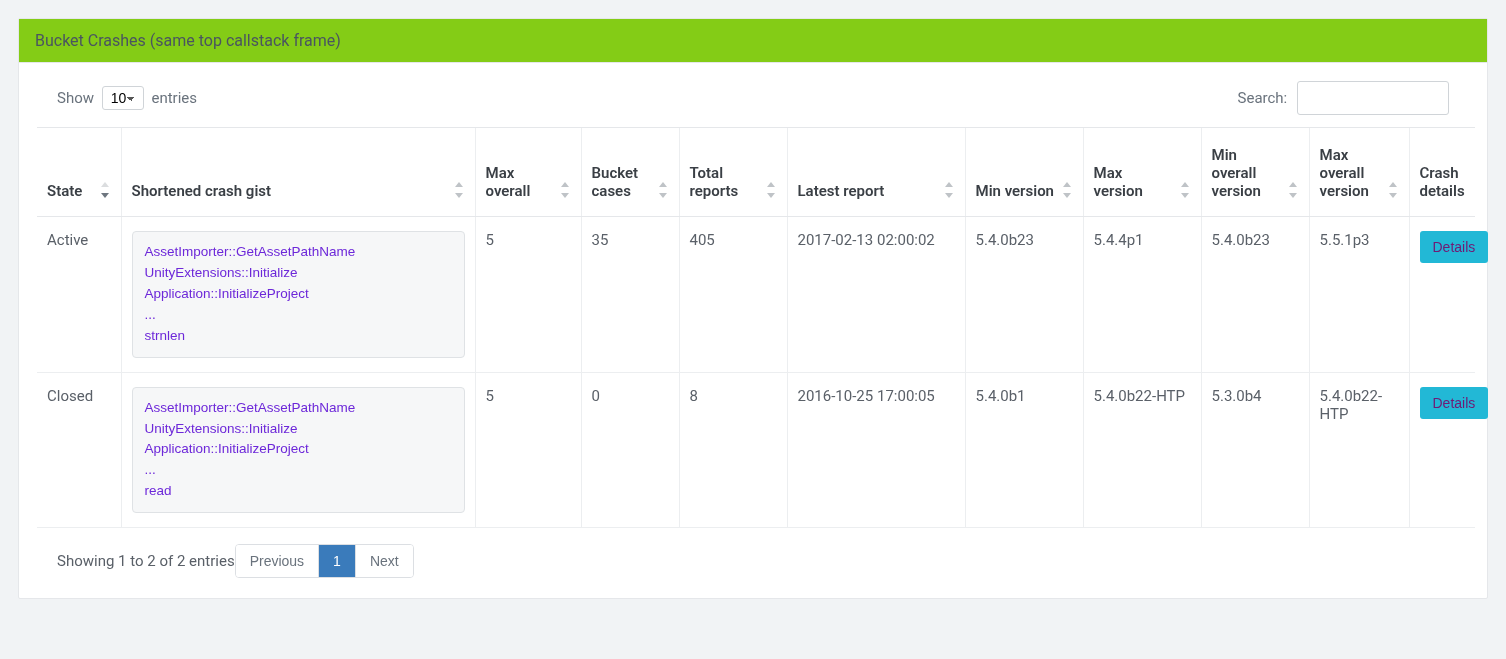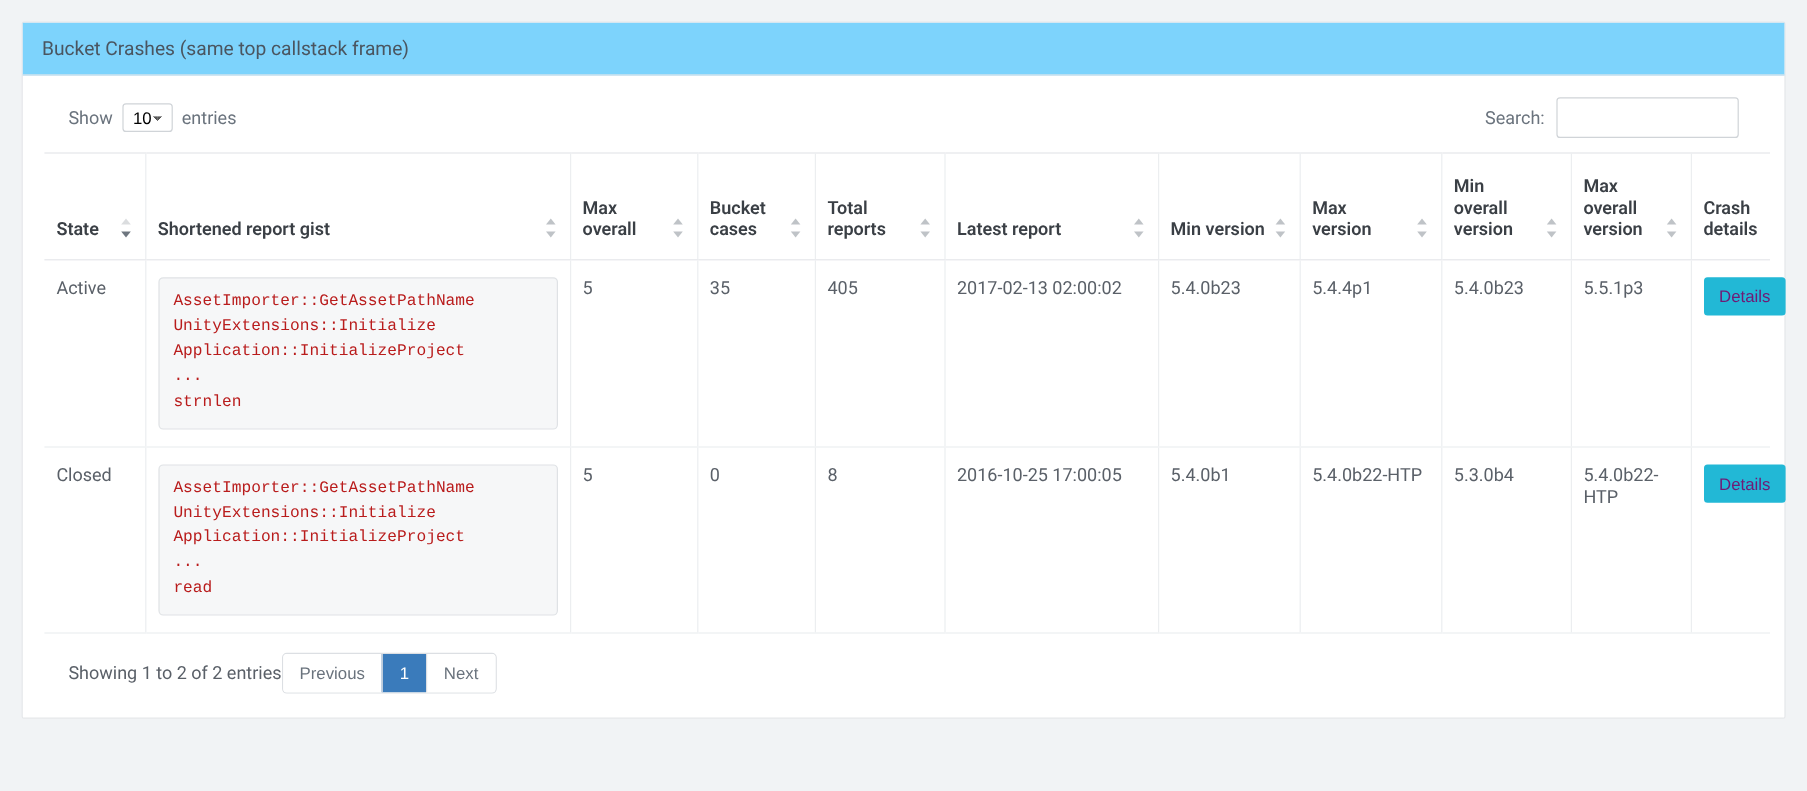--- a/index.html
+++ b/index.html
@@ -10,21 +10,21 @@
     font-family: -apple-system, BlinkMacSystemFont, "Segoe UI", Roboto, "Helvetica Neue", Arial, sans-serif;
     color: #5a5a5a;
     font-size: 15px;
   }
   .panel {
     background: #fff;
     border: 1px solid #e5e7ea;
     border-radius: 2px;
   }
   .panel-header {
-    background: #7dd3fc;
+    background: #84cc16;
     border-bottom: 1px solid #e5e7ea;
     padding: 12px 16px;
     font-size: 16px;
     color: #4a5560;
   }
   .panel-body {
     padding: 18px 18px 20px 18px;
   }
   .top-controls {
     display: flex;
@@ -114,24 +114,24 @@
   .sort-icon::after  { bottom: 0; border-top: 5px solid #4a5560; }
   .sort-icon.desc::before { opacity: 0.25; }
   .sort-icon.desc::after { opacity: 1; }
   .sort-icon.active { opacity: 0.8; }
   pre.gist {
     margin: 0;
     padding: 10px 12px;
     background: #f6f7f8;
     border: 1px solid #dfe2e5;
     border-radius: 4px;
-    font-family: Liberation Mono, monospace;
+    font-family: Liberation Sans, sans-serif;
     font-size: 13.5px;
     line-height: 1.55;
-    color: #b91c1c;
+    color: #6d28d9;
     white-space: pre;
     overflow: hidden;
   }
   .btn {
     display: inline-block;
     background: #22b8d6;
     color: #701a75;
     padding: 8px 13px;
     border-radius: 3px;
     font-size: 14px;
@@ -198,21 +198,21 @@
           <col class="c-latest">
           <col class="c-minv">
           <col class="c-maxv">
         <col class="c-mino">
           <col class="c-maxo">
           <col class="c-det">
       </colgroup>
       <thead>
           <tr id="hdr-row">
             <th><span class="hdr-text">State</span><span class="sort-icon desc active"></span></th>
-            <th><span class="hdr-text">Shortened report gist</span><span class="sort-icon"></span></th>
+            <th><span class="hdr-text">Shortened crash gist</span><span class="sort-icon"></span></th>
             <th><span class="hdr-text">Max overall</span><span class="sort-icon"></span></th>
             <th><span class="hdr-text">Bucket cases</span><span class="sort-icon"></span></th>
             <th><span class="hdr-text">Total reports</span><span class="sort-icon"></span></th>
             <th><span class="hdr-text">Latest report</span><span class="sort-icon"></span></th>
             <th><span class="hdr-text">Min version</span><span class="sort-icon"></span></th>
             <th><span class="hdr-text">Max version</span><span class="sort-icon"></span></th>
             <th><span class="hdr-text">Min overall version</span><span class="sort-icon"></span></th>
             <th><span class="hdr-text">Max overall version</span><span class="sort-icon"></span></th>
             <th><span class="hdr-text">Crash details</span></th>
           </tr>

